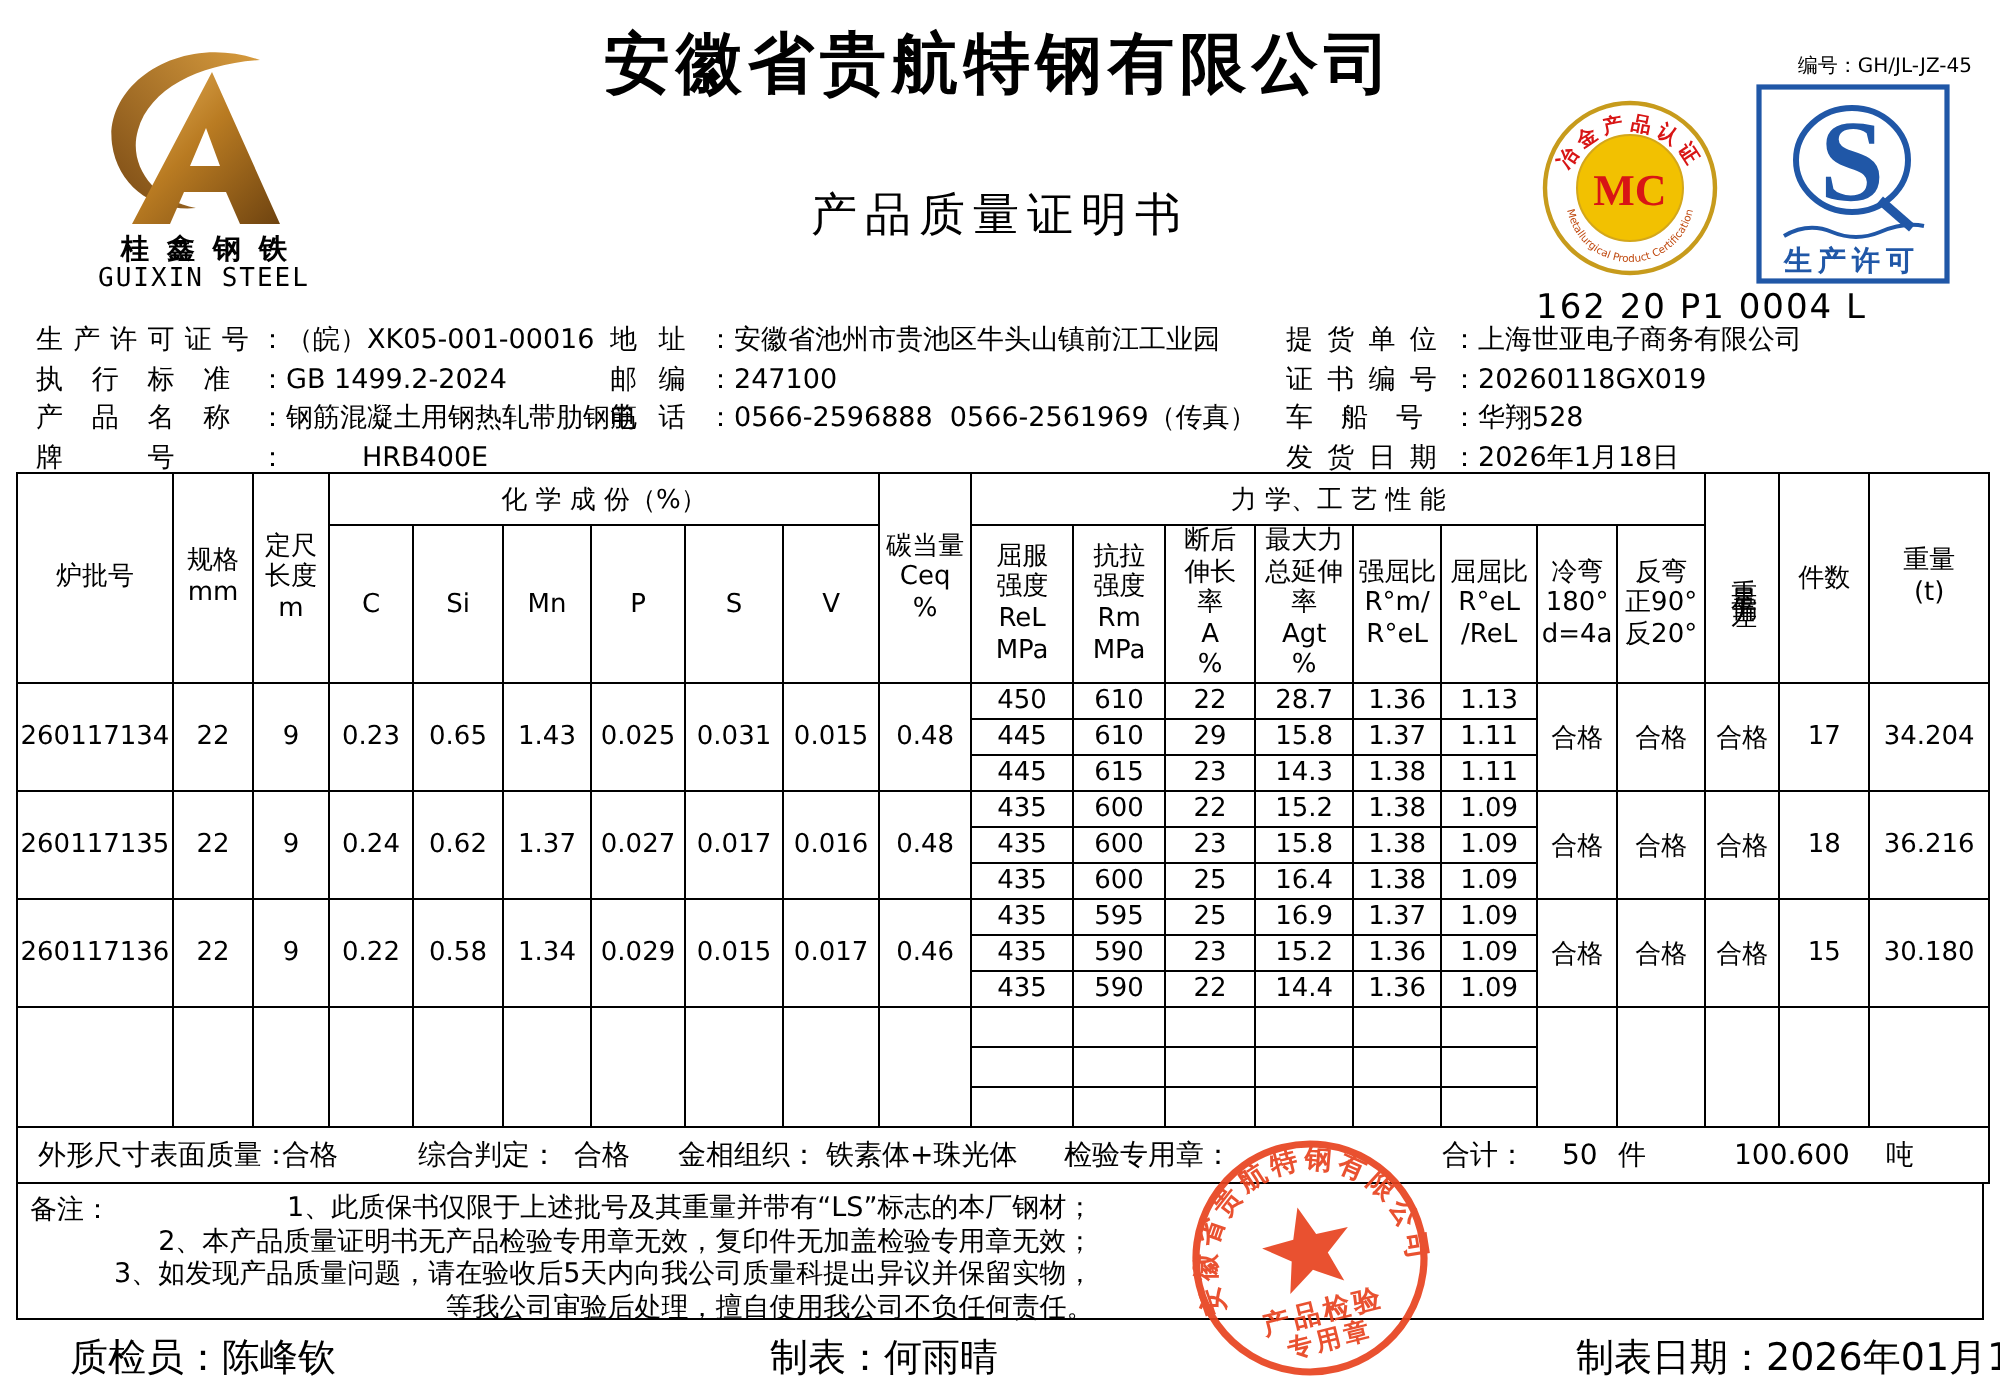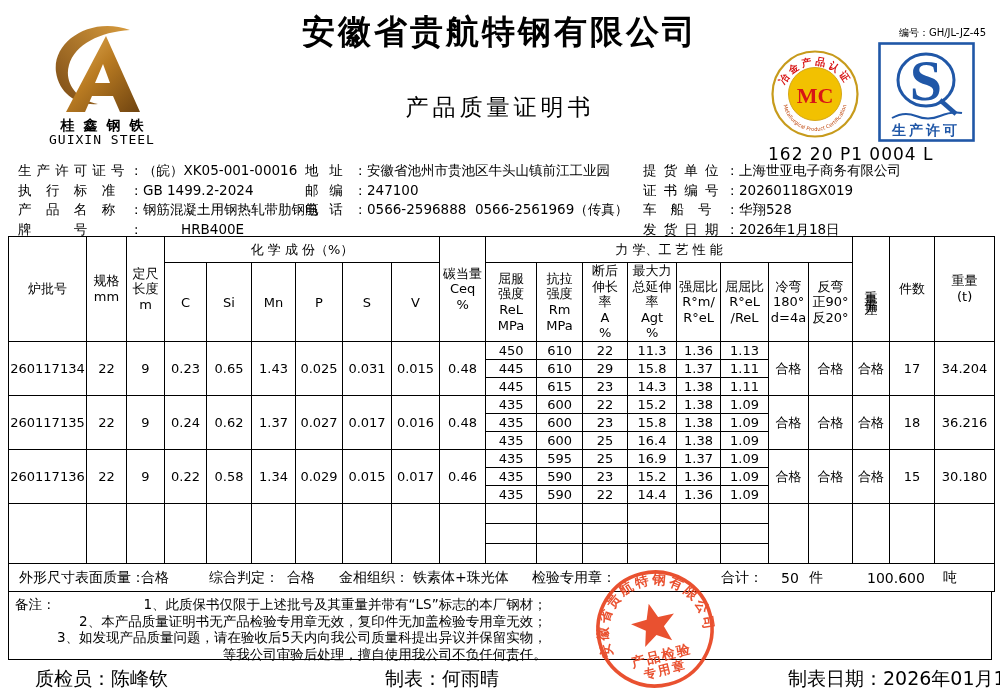--- a/index.html
+++ b/index.html
@@ -223,21 +223,21 @@
       <td rowspan="3">0.23</td>
       <td rowspan="3">0.65</td>
       <td rowspan="3">1.43</td>
       <td rowspan="3">0.025</td>
       <td rowspan="3">0.031</td>
       <td rowspan="3">0.015</td>
       <td rowspan="3">0.48</td>
       <td>450</td>
       <td>610</td>
       <td>22</td>
-      <td>11.3</td>
+      <td>28.7</td>
       <td>1.36</td>
       <td>1.13</td>
       <td rowspan="3">合格</td>
       <td rowspan="3">合格</td>
       <td rowspan="3">合格</td>
       <td rowspan="3">17</td>
       <td rowspan="3">34.204</td>
     </tr>
     <tr class="br">
       <td>445</td>

